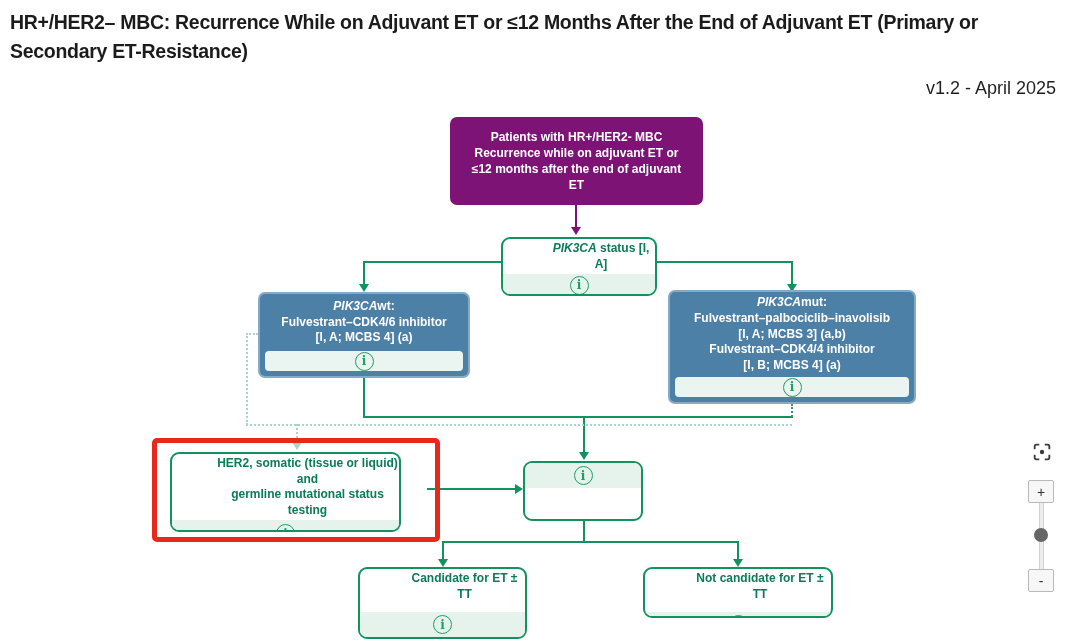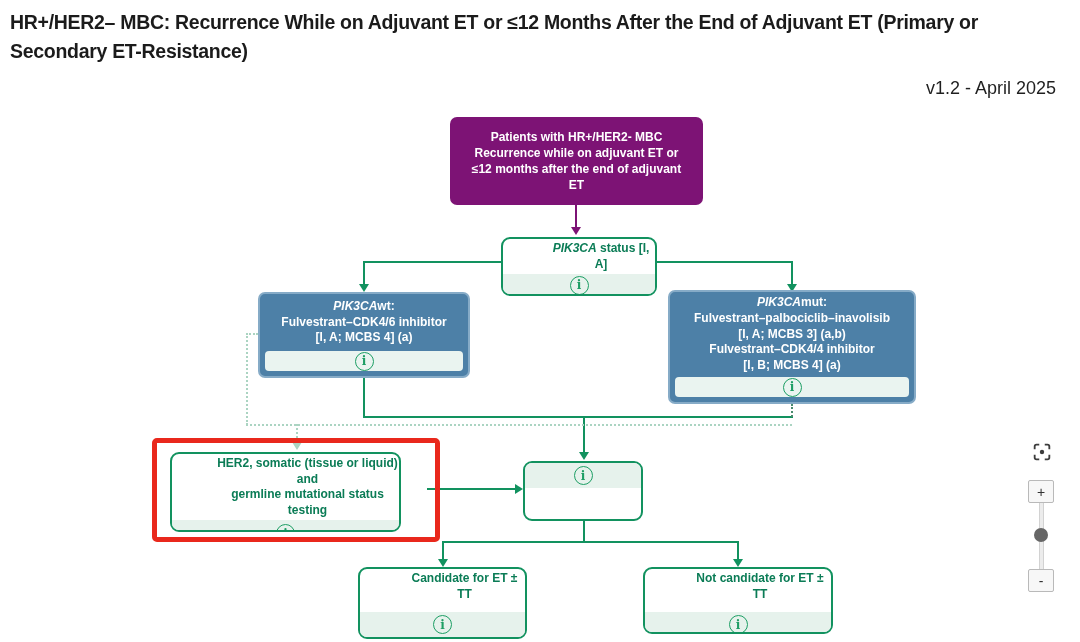--- a/index.html
+++ b/index.html
@@ -155,21 +155,21 @@
   <div class="abs vline" style="left:737px;top:541px;height:18px;"></div>
   <div class="abs a-down" style="left:733px;top:559px;"></div>
 
   <div class="abs gbox" style="left:358px;top:567px;width:169px;height:72px;">
     <div class="lbl">Candidate for ET ± TT</div>
     <div class="strip" style="height:25px;">
       <span class="info">i</span>
     </div>
   </div>
 
-  <div class="abs gbox" style="left:643px;top:567px;width:190px;height:67px;gap:8px;">
+  <div class="abs gbox" style="left:643px;top:567px;width:190px;height:51px;gap:8px;">
     <div class="lbl">Not candidate for ET ± TT</div>
     <div class="strip" style="height:25px;">
       <span class="info">i</span>
     </div>
   </div>
 
   <button id="fit-btn" class="abs" style="left:1031px;top:441px;">
     <svg width="22" height="22" viewBox="0 0 24 24">
       <g fill="none" stroke="#3c3c3c" stroke-width="2">
         <path d="M4 9 V6 a2 2 0 0 1 2-2 h3"></path>

